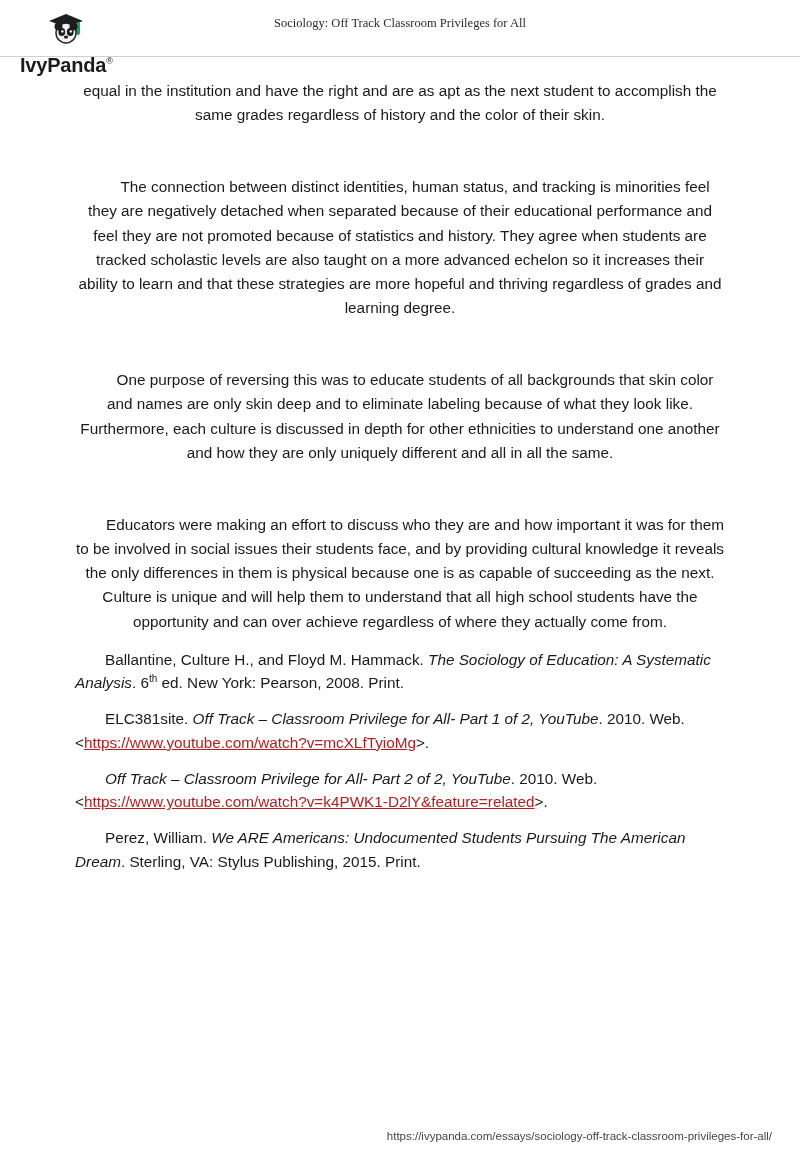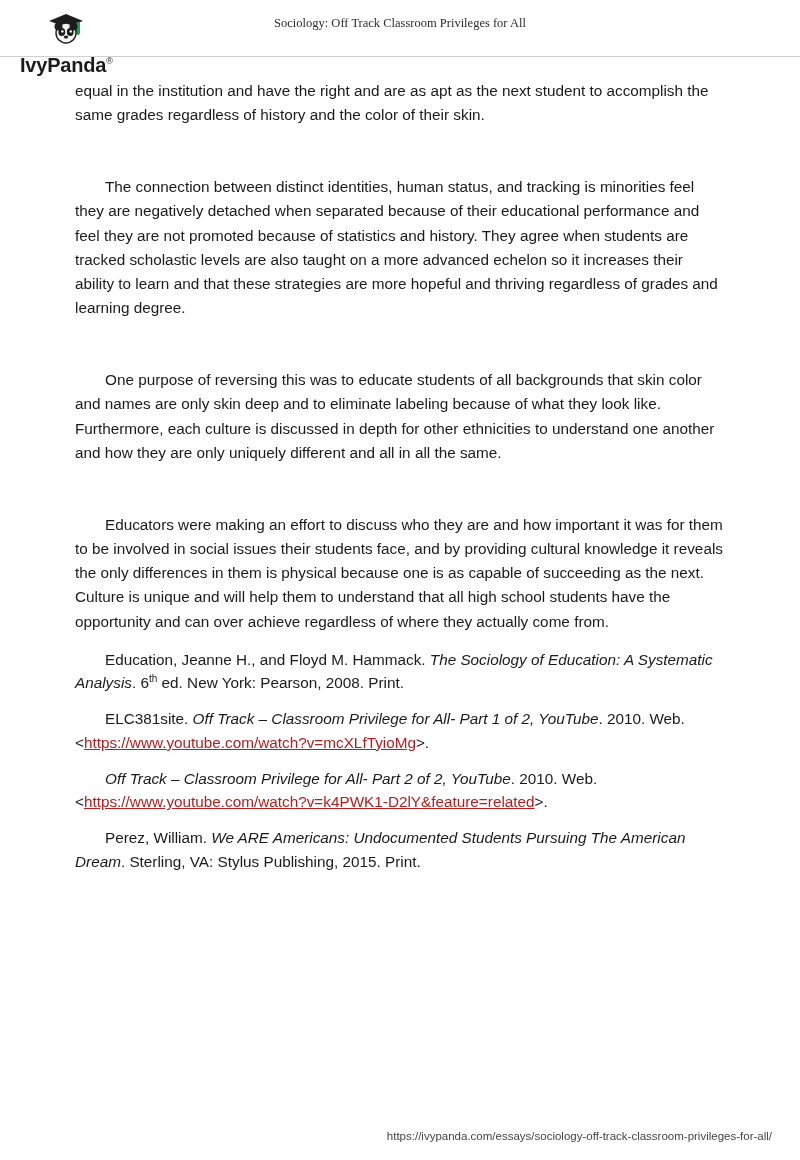--- a/index.html
+++ b/index.html
@@ -60,21 +60,21 @@
 
   
   .doc {
     padding: 22px 75px 0 75px;
     box-sizing: border-box;
   }
   p.para {
     margin: 0 0 14px 0;
     font-size: 15.3px;
     line-height: 1.58;
-    text-align: left;
+    text-align: center;
     color: #1a1a1a;
   }
   p.indent {
     text-indent: 30px;
     margin-top: 48px;
   }
   h2.works-cited {
     font-size: 25px;
     font-weight: bold;
     margin: 24px 0 18px 0;
@@ -132,21 +132,21 @@
 
 <div class="doc">
 
   <p class="para">equal in the institution and have the right and are as apt as the next student to accomplish the same grades regardless of history and the color of their skin.</p>
   <p class="para indent">The connection between distinct identities, human status, and tracking is minorities feel they are negatively detached when separated because of their educational performance and feel they are not promoted because of statistics and history. They agree when students are tracked scholastic levels are also taught on a more advanced echelon so it increases their ability to learn and that these strategies are more hopeful and thriving regardless of grades and learning degree.</p>
   <p class="para indent">One purpose of reversing this was to educate students of all backgrounds that skin color and names are only skin deep and to eliminate labeling because of what they look like. Furthermore, each culture is discussed in depth for other ethnicities to understand one another and how they are only uniquely different and all in all the same.</p>
   <p class="para indent">Educators were making an effort to discuss who they are and how important it was for them to be involved in social issues their students face, and by providing cultural knowledge it reveals the only differences in them is physical because one is as capable of succeeding as the next. Culture is unique and will help them to understand that all high school students have the opportunity and can over achieve regardless of where they actually come from.</p>
 
 
   <div>
-    <p class="ref"><span>Education, Jeanne H., and Floyd M. Hammack. </span><span class="it">The Sociology of Education: A Systematic Analysis</span><span>. 6</span><sup class="ord">th</sup><span> ed. New York: Pearson, 2008. Print.</span></p>
+    <p class="ref"><span>Ballantine, Culture H., and Floyd M. Hammack. </span><span class="it">The Sociology of Education: A Systematic Analysis</span><span>. 6</span><sup class="ord">th</sup><span> ed. New York: Pearson, 2008. Print.</span></p>
     <p class="ref"><span>ELC381site. </span><span class="it">Off Track – Classroom Privilege for All- Part 1 of 2, YouTube</span><span>. 2010. Web. &lt;</span><a class="cite-link" href="#">https://www.youtube.com/watch?v=mcXLfTyioMg</a><span>&gt;.</span></p>
     <p class="ref"><span class="it">Off Track – Classroom Privilege for All- Part 2 of 2, YouTube</span><span>. 2010. Web. &lt;</span><a class="cite-link" href="#">https://www.youtube.com/watch?v=k4PWK1-D2lY&amp;feature=related</a><span>&gt;.</span></p>
     <p class="ref"><span>Perez, William. </span><span class="it">We ARE Americans: Undocumented Students Pursuing The American Dream</span><span>. Sterling, VA: Stylus Publishing, 2015. Print.</span></p>
   </div>
 
 </div>
 
 <div class="page-footer">https://ivypanda.com/essays/sociology-off-track-classroom-privileges-for-all/</div>
 
 </body></html>

